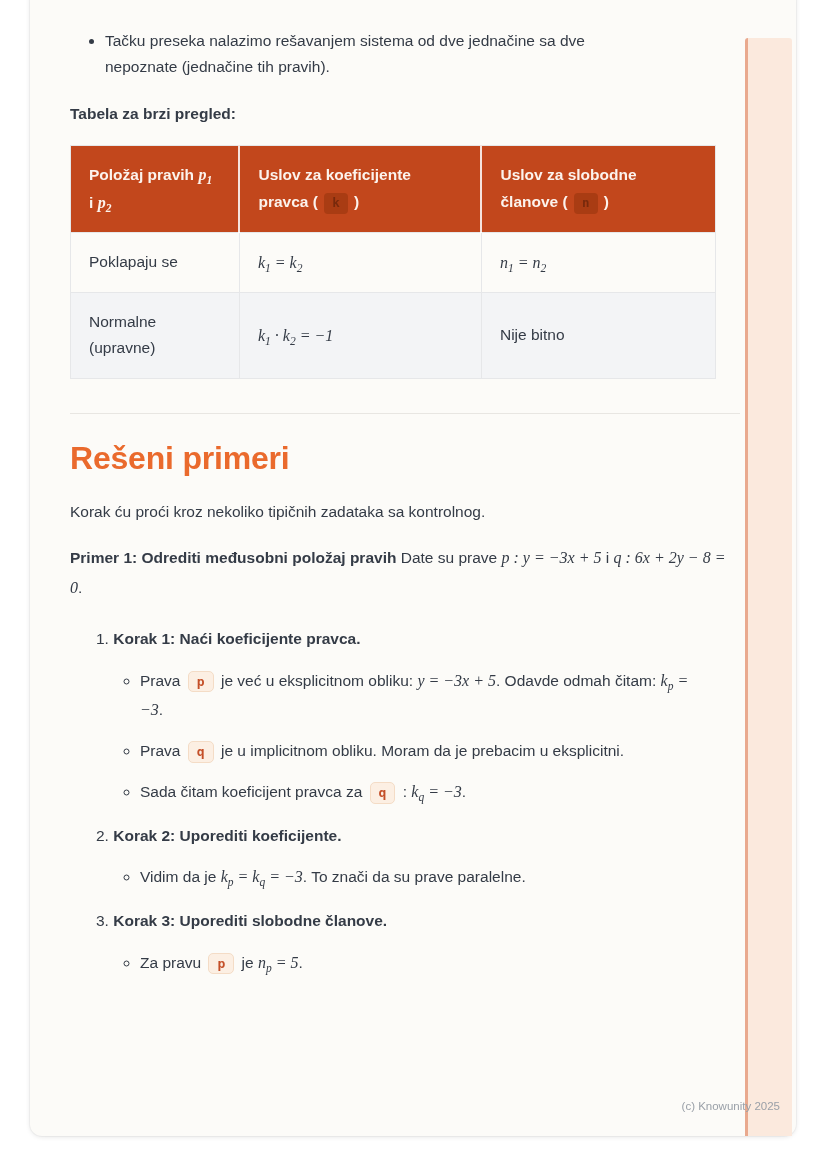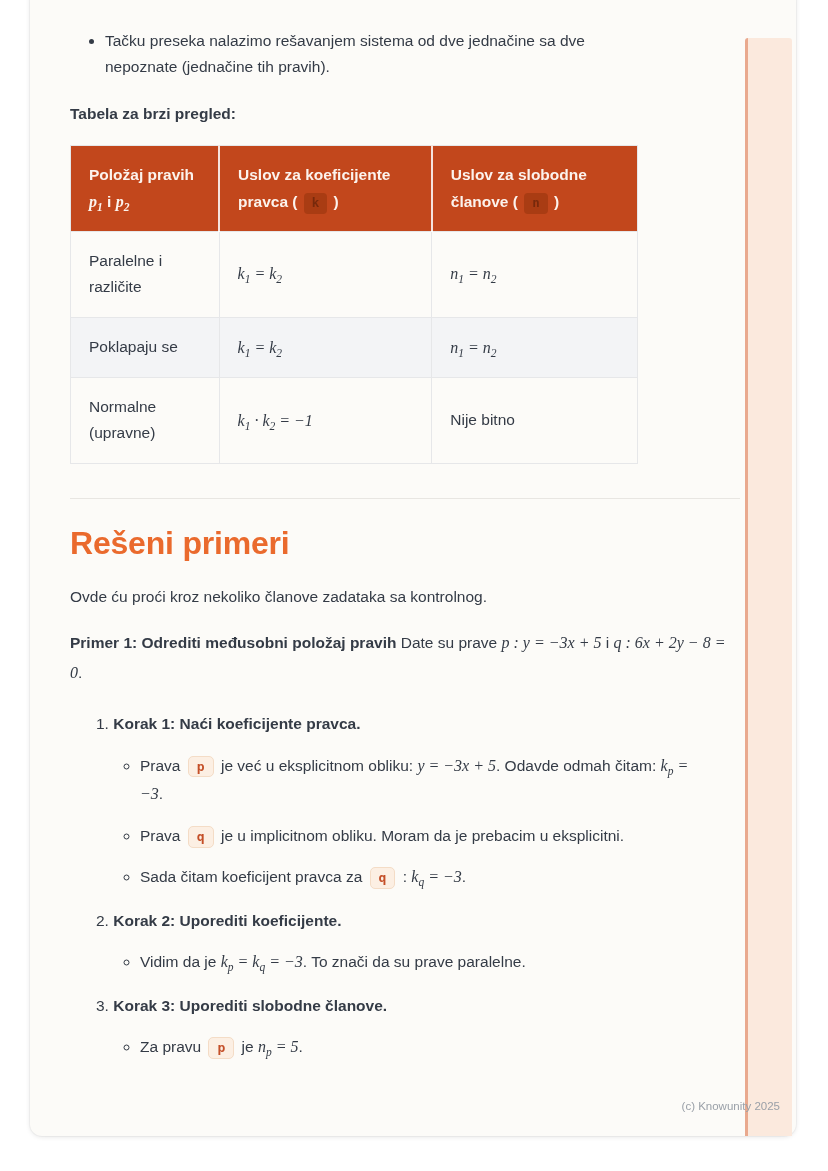--- a/index.html
+++ b/index.html
@@ -31,21 +31,21 @@
   .scroll-strip{
     position:absolute;top:52px;right:4px;width:44px;height:1098px;
     background:var(--strip-bg);border-left:3px solid var(--strip-line);
     border-radius:3px 3px 0 0;z-index:1;
   }
   .content{position:relative;z-index:2;padding:42px 56px 0 40px;}
   ul.intro-list{margin:0;padding-left:35px;}
   ul.intro-list li{max-width:540px;line-height:1.7;margin:0;}
   .table-label{font-weight:700;margin:24px 0 14px 0;}
   table.overview{
-    margin-top:22px;border-collapse:collapse;width:568px;
+    margin-top:22px;border-collapse:collapse;width:646px;
     border:1px solid var(--grid);
   }
   table.overview th{
     background:var(--header-bg);color:#fcf3ed;text-align:left;
     font-weight:700;padding:15px 18px;line-height:1.75;vertical-align:top;
     border-right:2px solid rgba(255,255,255,.85);font-size:15.5px;
   }
   table.overview th:last-child{border-right:none;}
   table.overview td{
     padding:16px 18px;line-height:1.7;vertical-align:middle;
@@ -106,42 +106,37 @@
         </colgroup>
       <thead>
         <tr>
           <th><span>Položaj pravih </span><span class="math">p<sub>1</sub></span><span> i </span><span class="math">p<sub>2</sub></span></th>
           <th><span>Uslov za koeficijente pravca ( </span><span class="hcode">k</span><span> )</span></th>
           <th><span>Uslov za slobodne članove ( </span><span class="hcode">n</span><span> )</span></th>
         </tr>
       </thead>
       <tbody>
         <tr>
-          <td>Paralelne i različite</td>
-          <td class="cell-math"><span class="math">k<sub>1</sub> = k<sub>2</sub></span></td>
-          <td class="cell-math"><span class="math">n<sub>1</sub> = n<sub>2</sub></span></td>
-        </tr>
-        <tr>
           <td>Poklapaju se</td>
           <td class="cell-math"><span class="math">k<sub>1</sub> = k<sub>2</sub></span></td>
           <td class="cell-math"><span class="math">n<sub>1</sub> = n<sub>2</sub></span></td>
         </tr>
         <tr>
           <td>Normalne (upravne)</td>
           <td class="cell-math"><span class="math">k<sub>1</sub> · k<sub>2</sub> = −1</span></td>
           <td class="cell-math"><span>Nije bitno</span></td>
         </tr>
       </tbody>
     </table>
 
     <hr class="divider">
 
     <h2 class="section-heading">Rešeni primeri</h2>
 
-    <p class="lead">Ovde ću proći kroz nekoliko članove zadataka sa kontrolnog.</p>
+    <p class="lead">Korak ću proći kroz nekoliko tipičnih zadataka sa kontrolnog.</p>
 
     <p class="primer"><strong>Primer 1: Odrediti međusobni položaj pravih</strong><span> Date su prave </span><span class="math">p : y = −3x + 5</span><span> i </span><span class="math">q : 6x + 2y − 8 = 0</span><span>.</span></p>
 
     <ol class="steps">
       <li>
         <div class="step-title-line">
           <span>1.</span>
           <strong>Korak 1: Naći koeficijente pravca.</strong>
         </div>
         <ul class="sub">

